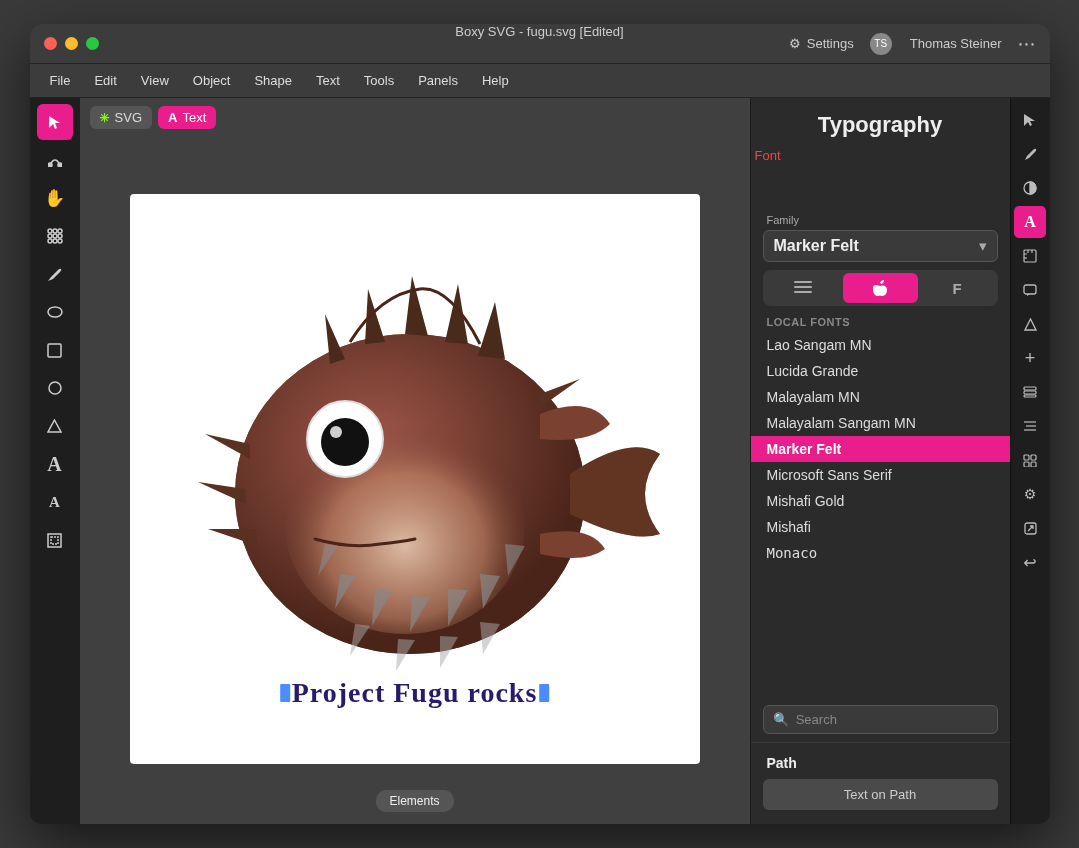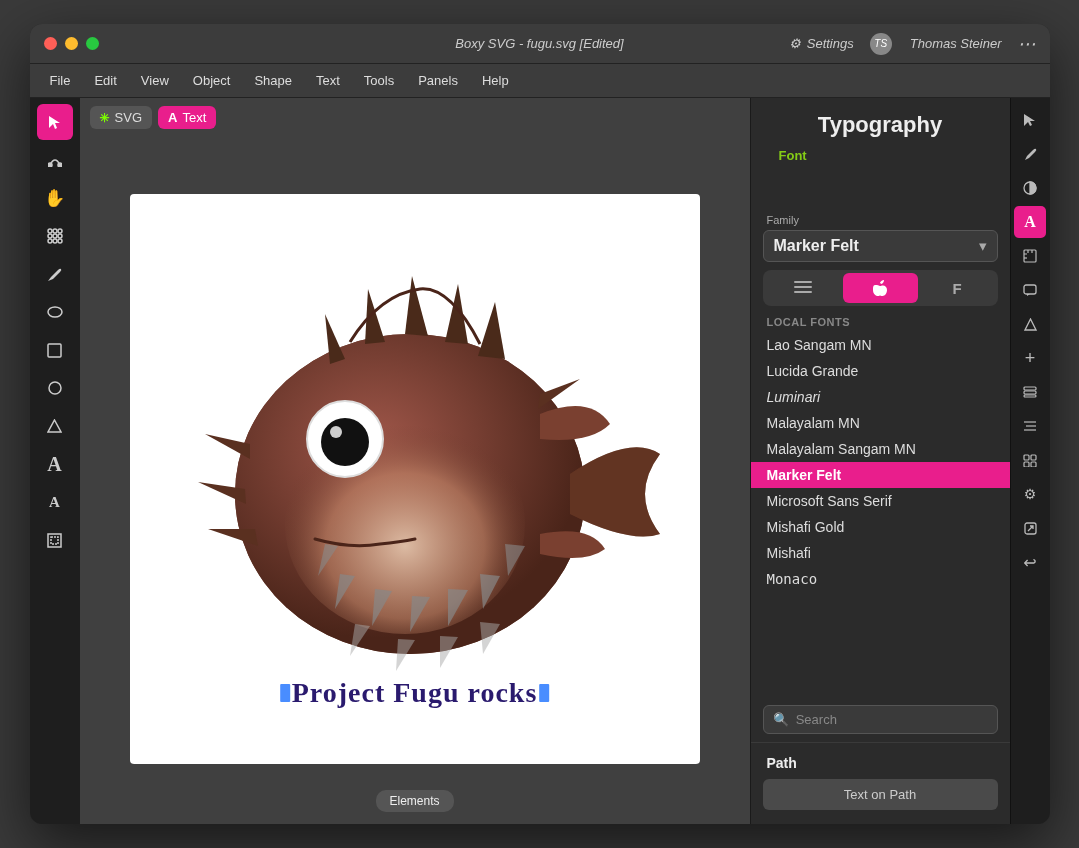--- a/index.html
+++ b/index.html
@@ -20,26 +20,24 @@
       overflow: hidden;
       display: flex;
       flex-direction: column;
       box-shadow: 0 20px 60px rgba(0,0,0,0.6);
     }
     
     .title-bar {
       background: #3c3c3c;
       height: 40px;
       display: flex;
-      align-items: center;
       padding: 0 14px;
       flex-shrink: 0;
       position: relative;
       border-bottom: 1px solid #222;
-      font-style: italic;
     }
     .traffic-lights {
       display: flex;
       gap: 8px;
       align-items: center;
     }
     .traffic-light {
       width: 13px;
       height: 13px;
       border-radius: 50%;
@@ -205,24 +203,24 @@
       flex-shrink: 0;
     }
     .right-panel-header {
       padding: 14px 16px 6px;
       font-size: 22px;
       font-weight: 600;
       color: #eee;
       text-align: center;
     }
     .panel-section-title {
-      padding: 4px 28px 6px;
-      font-size: 13px;
-      font-weight: 700;
-      color: #84cc16;
+      padding: 4px 4px 6px;
+      font-size: 13px;
+      font-weight: 400;
+      color: #ef4444;
     }
     .panel-label {
       padding: 4px 16px 4px;
       font-size: 11px;
       color: #aaa;
       text-transform: none;
       letter-spacing: 0;
       margin-top: 41px;
     }
     
@@ -586,21 +584,20 @@
               <path d="M7,3 C7,3 8,0 11,0 C11,3 8.5,4 8.5,4 Z M2,5 C0,5 0,8 0,10 C0,14 3,16 5,16 C6,16 7,15.5 7,15.5 C7,15.5 8,16 9.5,16 C12,16 14,13 14,10 C14,7 12,5.5 10,5.5 C8.5,5.5 8,6 7,6 C6,6 5.5,5 4,5 C3,5 2.5,5 2,5Z"></path>
             </svg>
         </div>
         <div class="font-source-tab" style="font-size:15px; font-weight:bold; color:#aaa;">F</div>
       </div>
 
       <div class="font-list-container">
         <div class="font-list-label">LOCAL FONTS</div>
         <div class="font-list-item">Lao Sangam MN</div>
         <div class="font-list-item" style="font-family: 'Lucida Grande', sans-serif;">Lucida Grande</div>
-        <div class="font-list-item" style="font-style:italic;">Luminari</div>
         <div class="font-list-item">Malayalam MN</div>
         <div class="font-list-item">Malayalam Sangam MN</div>
         <div class="font-list-item selected" style="font-weight:bold;">Marker Felt</div>
         <div class="font-list-item">Microsoft Sans Serif</div>
         <div class="font-list-item">Mishafi Gold</div>
         <div class="font-list-item">Mishafi</div>
         <div class="font-list-item" style="font-family:monospace;">Monaco</div>
       </div>
 
       <div class="font-search">

